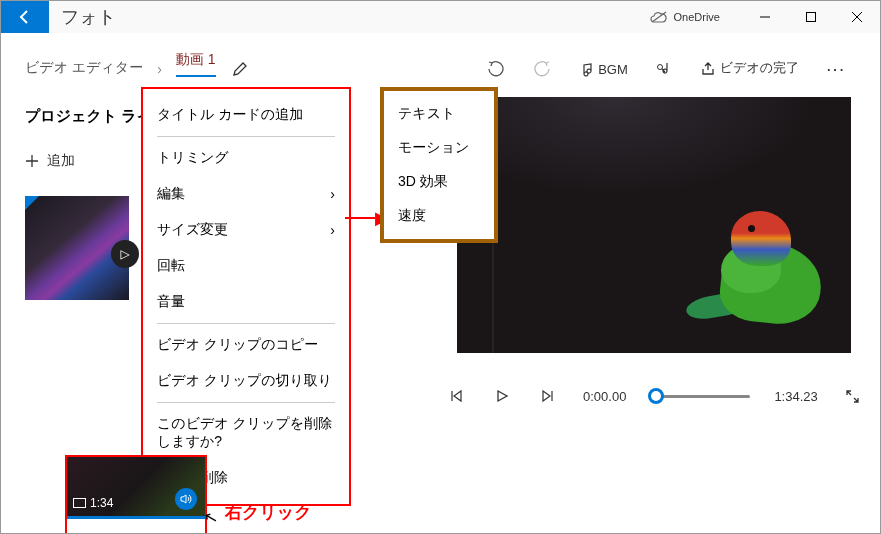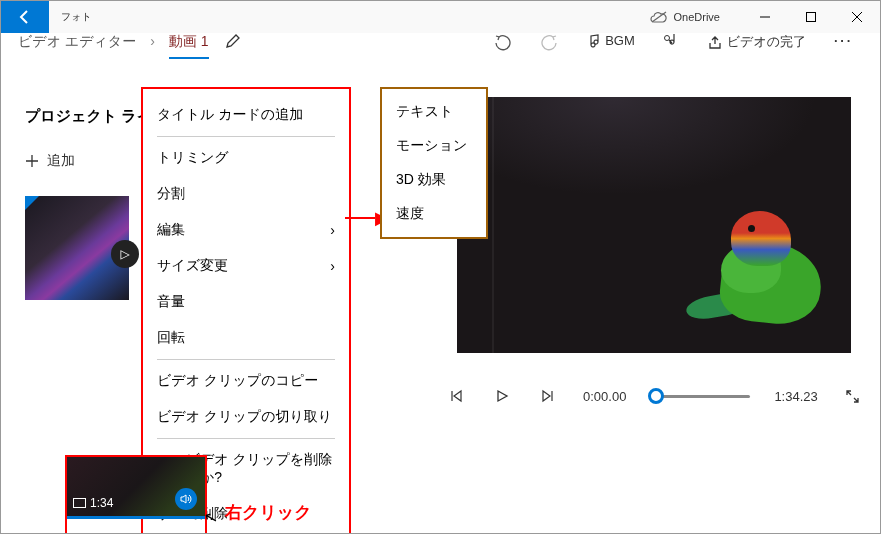--- a/index.html
+++ b/index.html
@@ -1,23 +1,23 @@
 <!DOCTYPE html>
 <html><head>
 <meta charset="utf-8">
 <style>
 *{margin:0;padding:0;box-sizing:border-box;font-family:"Yu Gothic UI","Meiryo",sans-serif}
 body{background:#fff;width:881px;height:534px;position:relative;overflow:hidden;border:1px solid #999}
 .titlebar{height:32px;display:flex;align-items:center;background:#f9f9f9;position:relative}
 .back-btn{width:48px;height:32px;background:#0078d4;display:flex;align-items:center;justify-content:center;color:#fff}
-.app-title{margin-left:12px;font-size:10px;color:#333}
+.app-title{margin-left:12px;font-size:18px;color:#333}
 .onedrive{position:absolute;right:160px;display:flex;align-items:center;gap:6px;font-size:11px;color:#333}
 .win-controls{position:absolute;right:0;display:flex}
 .win-btn{width:46px;height:32px;display:flex;align-items:center;justify-content:center;font-size:13px}
-.toolbar{height:44px;display:flex;align-items:flex-start;padding:0 17px;gap:8px;font-size:14px;color:#333}
+.toolbar{height:44px;display:flex;align-items:flex-end;padding:0 24px;gap:8px;font-size:14px;color:#333}
 .crumb{color:#555}
 .chev{color:#888;margin:0 6px}
 .proj-name{color:#7f1d1d;border-bottom:2px solid #0078d4;padding-bottom:6px}
 .pencil{margin-left:8px}
 .tb-spacer{flex:1}
 .tb-item{display:flex;align-items:center;gap:4px;padding:0 10px;font-size:13px}
 .content{display:flex;padding:16px 24px 0;gap:40px;position:relative}
 .left-col{flex:0 0 380px}
 .lib-title{font-size:15px;font-weight:600;margin:14px 0 26px}
 .add-btn{display:flex;align-items:center;gap:8px;font-size:14px;color:#333;margin-bottom:26px}
@@ -34,21 +34,21 @@
 .p-head{position:absolute;right:40px;top:8px;width:60px;height:55px;background:linear-gradient(180deg,#d03a2a 0%,#d03a2a 40%,#e88a1a 50%,#3a5ac0 70%,#3aa52a 100%);border-radius:55% 60% 45% 50%}
 .p-eye{position:absolute;width:7px;height:7px;background:#111;border-radius:50%;right:76px;top:22px}
 .p-tail{position:absolute;right:95px;bottom:15px;width:50px;height:22px;background:#2a8a4a;border-radius:50% 20% 20% 50%;transform:rotate(-10deg)}
 .transport{display:flex;align-items:center;gap:24px;margin-top:32px;font-size:13px;color:#333}
 .ctrl{width:22px;height:22px;display:flex;align-items:center;justify-content:center}
 .seek{width:100px;height:3px;background:#888;position:relative;border-radius:2px}
 .seek-handle{position:absolute;left:-2px;top:-7px;width:16px;height:16px;border:3px solid #0078d4;border-radius:50%;background:#fff}
 .context-menu{position:absolute;left:140px;top:86px;width:210px;background:#fff;border:2px solid red;padding:8px 0;font-size:14px}
 .cm-item{padding:9px 14px;display:flex;align-items:center;justify-content:space-between}
 .cm-sep{height:1px;background:#ccc;margin:3px 14px}
-.submenu{position:absolute;left:379px;top:86px;width:108px;background:#fff;border:2px solid #a16207;padding:6px 0;font-size:14px}
+.submenu{position:absolute;left:379px;top:86px;width:118px;background:#fff;border:4px solid #a16207;padding:6px 0;font-size:14px}
 .sm-item{padding:8px 14px}
 .arrow-red{position:absolute;left:344px;top:206px;color:red;font-size:18px;display:flex;align-items:center}
 .arrow-line{width:30px;height:2px;background:red}
 .storyboard{position:absolute;left:64px;top:454px;width:142px;height:86px;border:2px solid red}
 .sb-clip{width:138px;height:62px;background:linear-gradient(135deg,#2a1a20 0%,#1a1618 50%,#2a3a1a 80%);position:relative;border-bottom:3px solid #0078d4}
 .sb-dur{position:absolute;left:6px;bottom:6px;color:#fff;font-size:12px;display:flex;align-items:center;gap:4px}
 .sb-audio{position:absolute;right:8px;bottom:6px;width:22px;height:22px;border-radius:50%;background:#0078d4;display:flex;align-items:center;justify-content:center;color:#fff;font-size:11px}
 .cursor{position:absolute;left:203px;top:507px;font-size:16px;color:#000;transform:rotate(-15deg)}
 .rc-label{position:absolute;left:224px;top:500px;color:red;font-weight:700;font-size:17px}
 svg{display:block}
@@ -184,31 +184,30 @@
           </svg>
         </div>
     </div>
   </div>
 </div>
 
 <div class="context-menu">
   <div class="cm-item">タイトル カードの追加</div>
   <div class="cm-sep"></div>
   <div class="cm-item">トリミング</div>
-  <div class="cm-item">分割</div>
   <div class="cm-item">
       <span>編集</span>
       <span>›</span>
     </div>
   <div class="cm-item">
       <span>サイズ変更</span>
       <span>›</span>
     </div>
+  <div class="cm-item">回転</div>
   <div class="cm-item">音量</div>
-  <div class="cm-item">回転</div>
   <div class="cm-sep"></div>
   <div class="cm-item">ビデオ クリップのコピー</div>
   <div class="cm-item">ビデオ クリップの切り取り</div>
   <div class="cm-sep"></div>
   <div class="cm-item">このビデオ クリップを削除しますか?</div>
   <div class="cm-item">すべて削除</div>
 </div>
 
 <div class="arrow-red"><div class="arrow-line"></div>▶</div>
 

